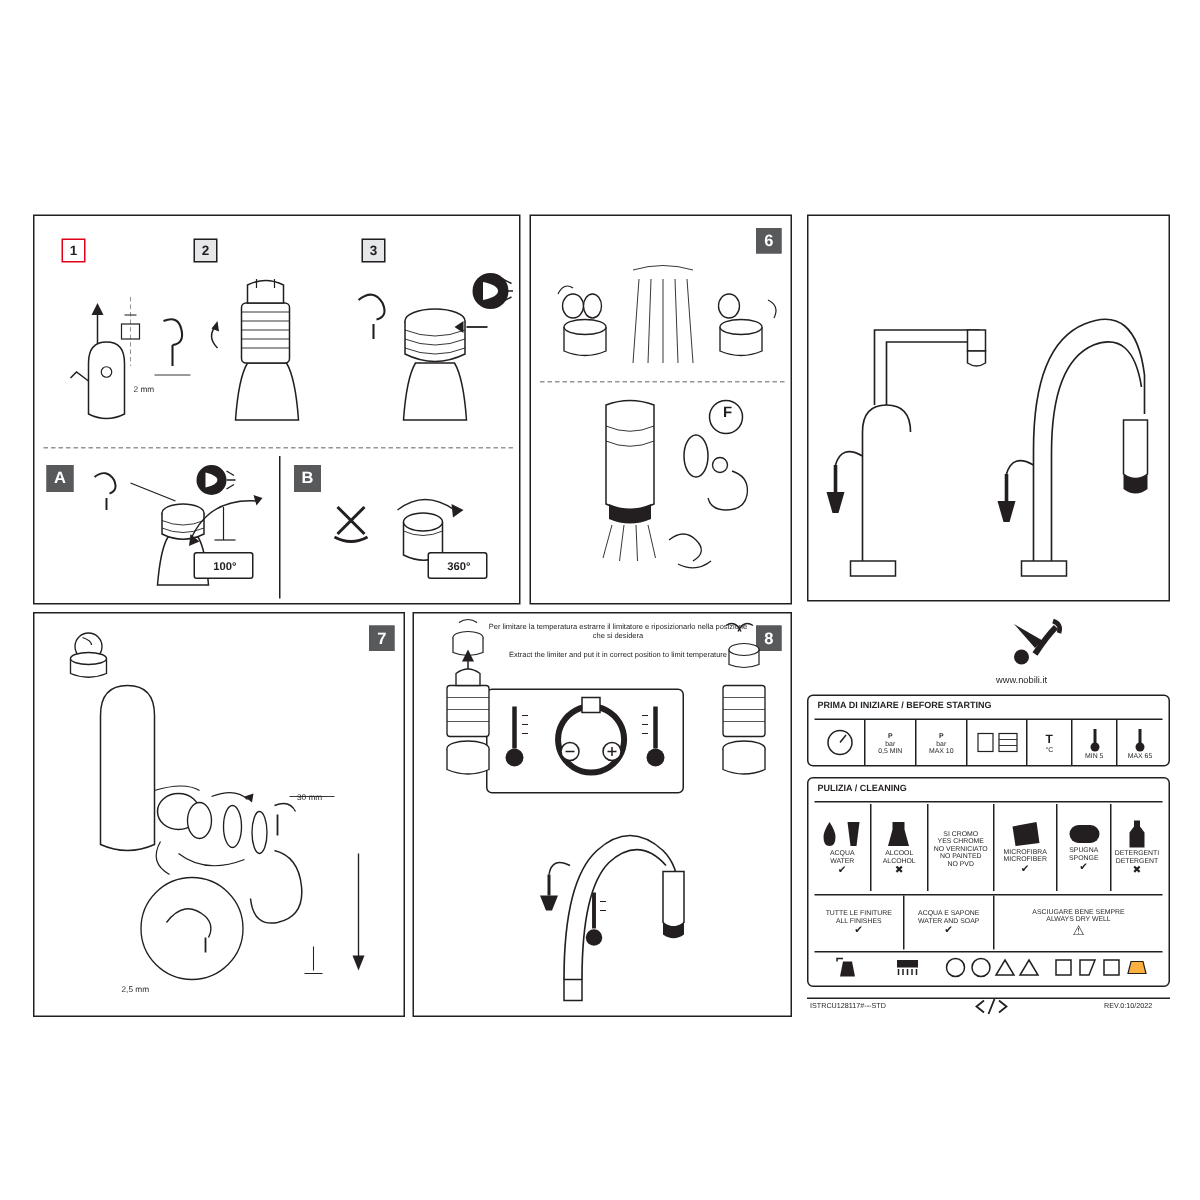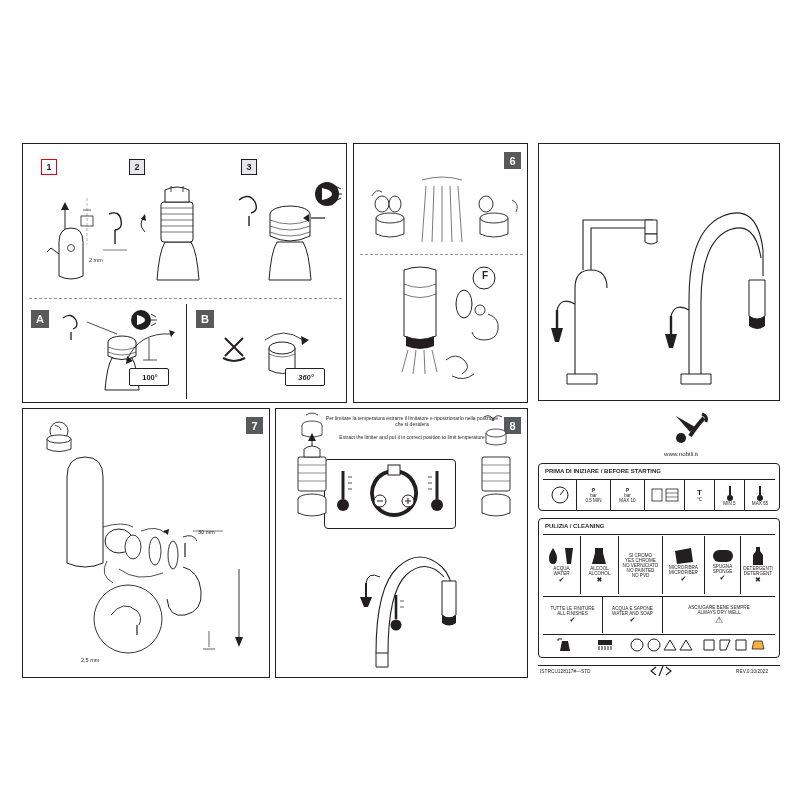--- a/index.html
+++ b/index.html
@@ -128,21 +128,21 @@
         <path d="M6 20 l18 18 M24 20 l-18 18" stroke="#231f20" stroke-width="2"></path>
         <path d="M4 40 q11 6 22 0" stroke="#231f20" stroke-width="2" fill="none"></path>
         <path d="M46 22 q18 -14 38 0" fill="none" stroke="#231f20" stroke-width="0.9"></path>
         <path d="M82 18 l8 4 l-7 5 z" fill="#231f20"></path>
         <path d="M50 30 l0 22 q14 7 26 0 l0 -22" fill="#fff" stroke="#231f20" stroke-width="1"></path>
         <ellipse cx="63" cy="30" rx="13" ry="6" fill="#fff" stroke="#231f20" stroke-width="1"></ellipse>
         <path d="M50 36 q13 6 26 0" stroke="#231f20" stroke-width="0.6" fill="none"></path>
       </svg>
     </div>
     <div class="rndbox" style="left:262px;top:224px;width:40px;height:18px;border-radius:2px;">
-      <div class="ctext bold" style="left:0;top:5px;width:40px;font-size:7.5px;font-style:italic;">360°</div>
+      <div class="ctext bold" style="left:0;top:5px;width:40px;font-size:7.5px;">360°</div>
     </div>
   </div>
 
   <div class="panel" style="left:353px;top:143px;width:175px;height:260px;">
     <div class="lbl-box lbl-dark" style="left:150px;top:8px;width:17px;height:17px;">6</div>
     <div class="dash" style="left:6px;top:110px;width:163px;"></div>
 
     <div class="ic" style="left:8px;top:32px;">
       <svg width="162" height="74" viewBox="0 0 162 74">
         <ellipse cx="20" cy="28" rx="7" ry="8" fill="#fff" stroke="#231f20" stroke-width="0.9"></ellipse>

